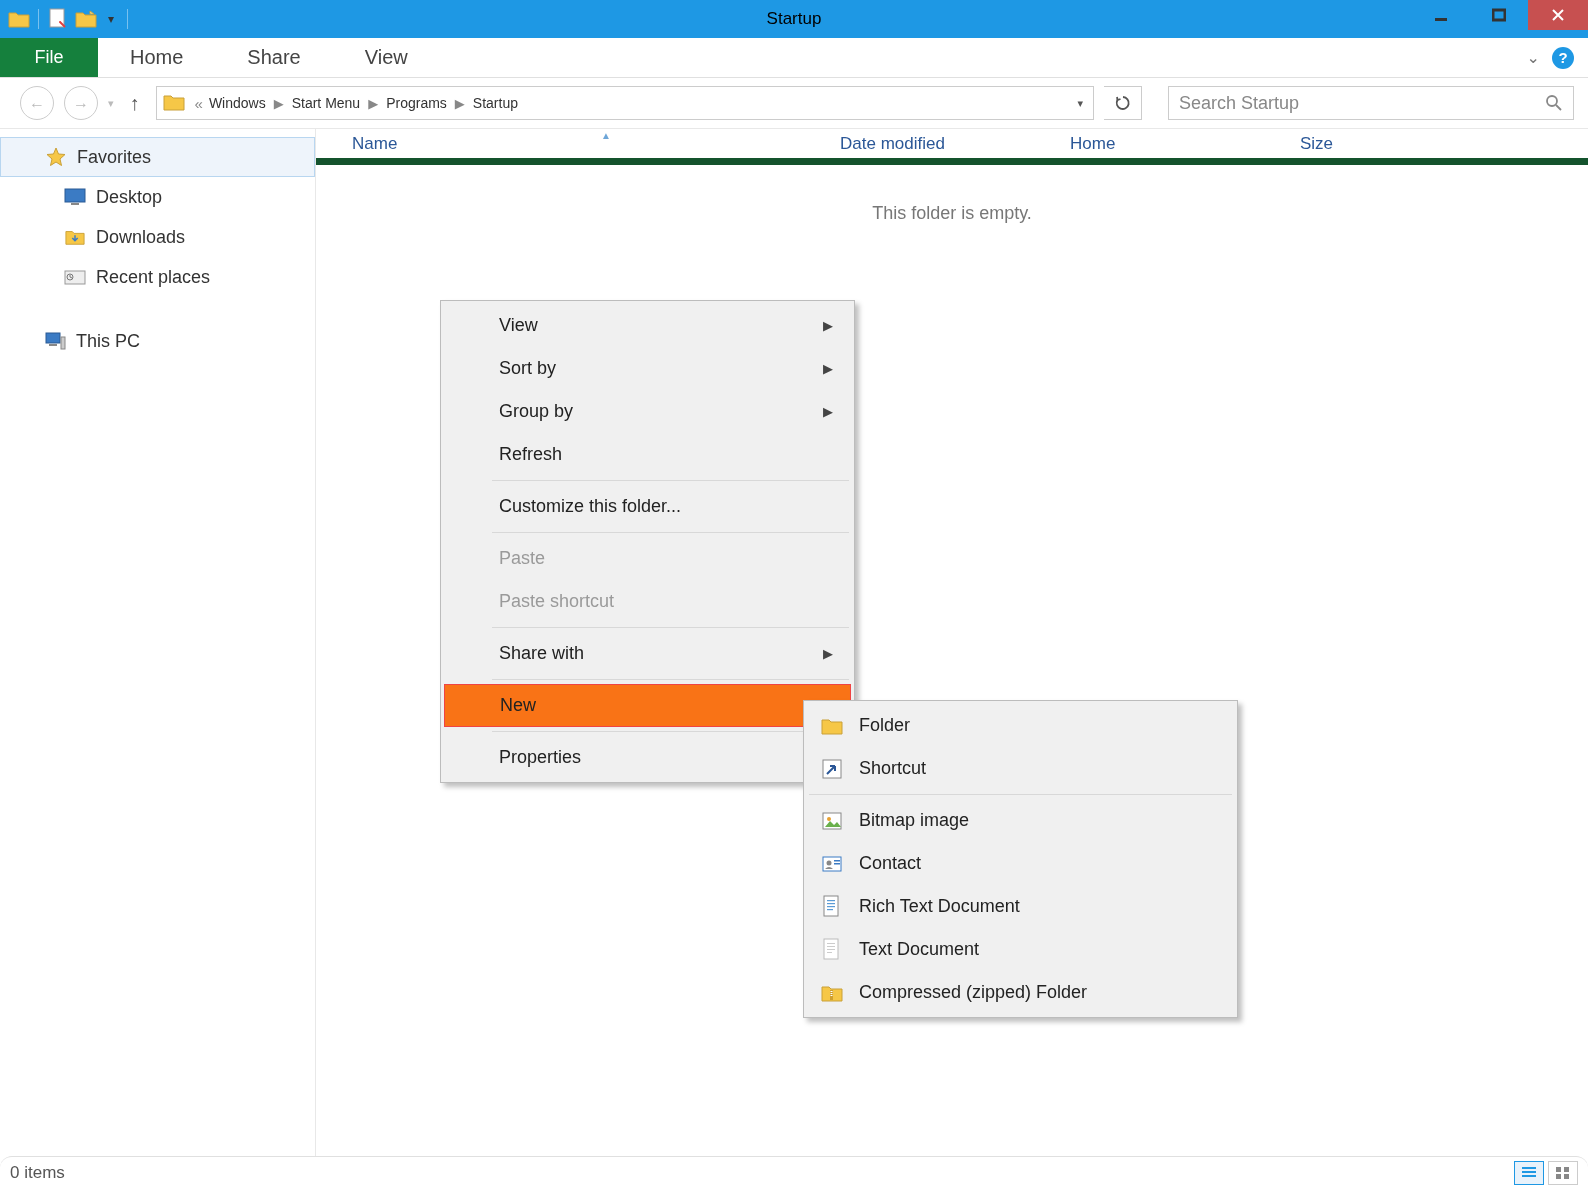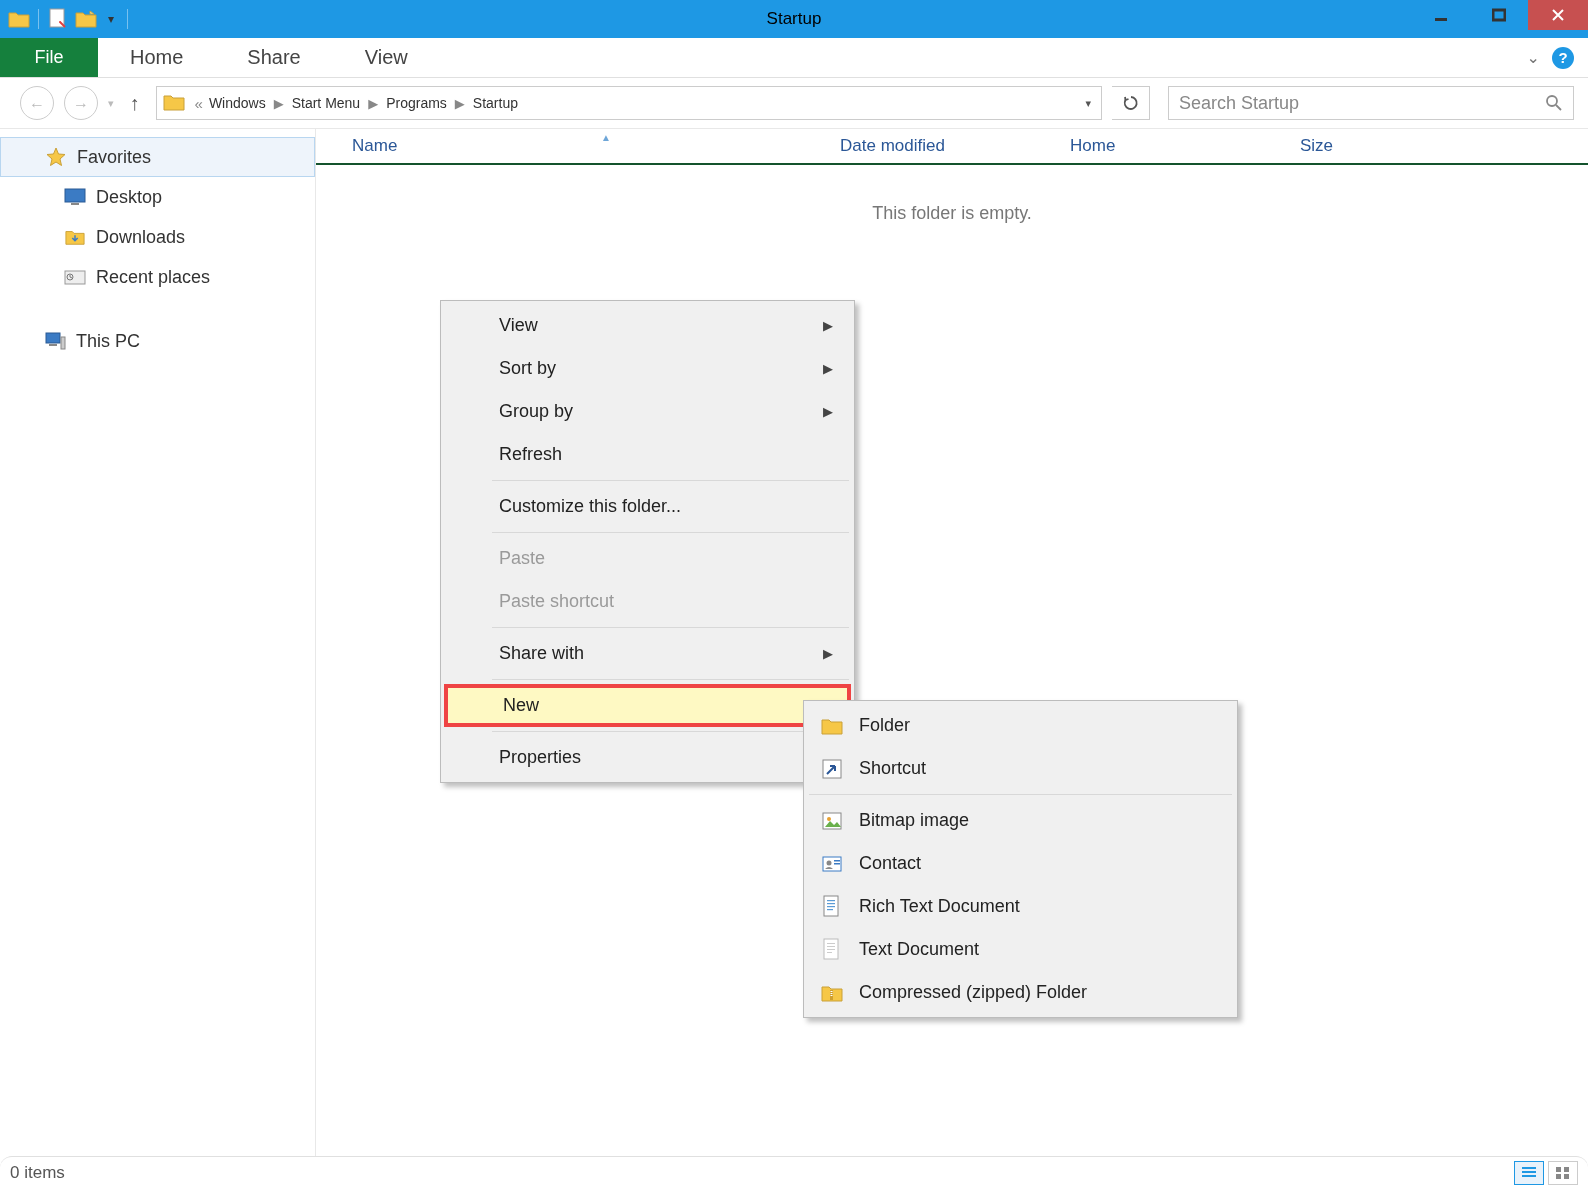--- a/index.html
+++ b/index.html
@@ -25,49 +25,49 @@
 .nav-btn { width: 34px; height: 34px; border: 1px solid #ccc; border-radius: 50%; display: flex; align-items: center; justify-content: center; color: #bbb; }
 .nav-drop { color: #bbb; font-size: 11px; }
 .nav-up { color: #555; font-size: 20px; margin: 0 6px; }
 .addressbar { flex: 1; height: 34px; border: 1px solid #ccc; display: flex; align-items: center; padding-left: 6px; }
 .addr-folder-icon { width: 22px; height: 22px; margin-right: 6px; }
 .addr-seg { display: flex; align-items: center; font-size: 14px; color: #333; }
 .addr-sep { color: #888; padding: 0 8px; font-size: 13px; }
 .addr-dbl { color: #888; padding: 0 6px 0 4px; font-size: 15px; }
 .addr-drop { margin-left: auto; padding: 0 10px; color: #555; font-size: 11px; }
 .addr-refresh { width: 38px; height: 34px; border: 1px solid #ccc; border-left: none; display: flex; align-items: center; justify-content: center; color: #555; }
-.searchbox { width: 406px; height: 34px; border: 1px solid #ccc; margin-left: 8px; display: flex; align-items: center; padding: 0 10px; gap: 44px; }
+.searchbox { width: 406px; height: 34px; border: 1px solid #ccc; margin-left: 16px; display: flex; align-items: center; padding: 0 10px; gap: 44px; }
 .searchbox input { border: none; outline: none; flex: 1; font-size: 18px; color: #333; }
 .searchbox input::placeholder { color: #888; }
 .search-icon { color: #888; font-size: 18px; }
 
 .body-area { display: flex; height: calc(100% - 38px - 40px - 50px - 32px); border-top: 1px solid #e8e8e8; }
 .nav-pane { width: 316px; border-right: 1px solid #e8e8e8; padding-top: 8px; }
 .nav-item { height: 40px; display: flex; align-items: center; padding-left: 44px; font-size: 18px; color: #333; gap: 10px; }
 .nav-item.selected { background: #eef4fb; border: 1px solid #b8d6f0; }
 .nav-item.top { padding-left: 44px; }
 .nav-item.child { padding-left: 64px; }
 .nav-spacer { height: 24px; }
 .nav-ico { width: 22px; height: 22px; display: inline-flex; align-items: center; justify-content: center; }
 
 .content { flex: 1; position: relative; }
-.col-headers { height: 36px; display: flex; align-items: center; border-bottom: 2px solid #14532d; }
+.col-headers { height: 36px; display: flex; align-items: center; border-bottom: 7px solid #14532d; }
 .col { font-size: 17px; color: #2b5797; padding-left: 14px; position: relative; }
 .col.name { width: 510px; padding-left: 36px; }
 .col.date { width: 230px; }
 .col.type { width: 230px; }
 .col.size { width: 160px; }
 .col-sort { position: absolute; top: -4px; left: 50%; transform: translateX(-50%); color: #6ea6d8; font-size: 10px; }
 .empty-msg { text-align: center; margin-top: 38px; color: #777; font-size: 18px; }
 
 .context-menu { position: absolute; background: #f0f0f0; border: 1px solid #bcbcbc; box-shadow: 4px 4px 5px rgba(0,0,0,0.25); padding: 3px; }
 .cm1 { left: 440px; top: 300px; width: 415px; }
 .cm-item { height: 43px; display: flex; align-items: center; padding-left: 55px; font-size: 18px; color: #222; position: relative; }
 .cm-item.disabled { color: #9a9a9a; }
-.cm-item.highlight { background: #fef9c3; border: 4px solid #ef4444; }
+.cm-item.highlight { background: #f97316; border: 1px solid #ef4444; }
 .cm-arrow { position: absolute; right: 18px; font-size: 13px; color: #444; }
 .cm-sep { height: 1px; background: #d8d8d8; margin: 4px 2px 4px 48px; }
 
 .cm2 { left: 803px; top: 700px; width: 435px; }
 .cm2 .cm-item { padding-left: 12px; gap: 14px; }
 .cm2-icon { width: 26px; height: 26px; display: inline-flex; align-items: center; justify-content: center; }
 
 .statusbar { height: 32px; border-top: 1px solid #e0e0e0; display: flex; align-items: center; padding: 0 10px; font-size: 17px; color: #555; border-radius: 12px; }
 .status-right { margin-left: auto; display: flex; gap: 4px; }
 .view-btn { width: 30px; height: 24px; border: 1px solid #ccc; display: flex; align-items: center; justify-content: center; }

